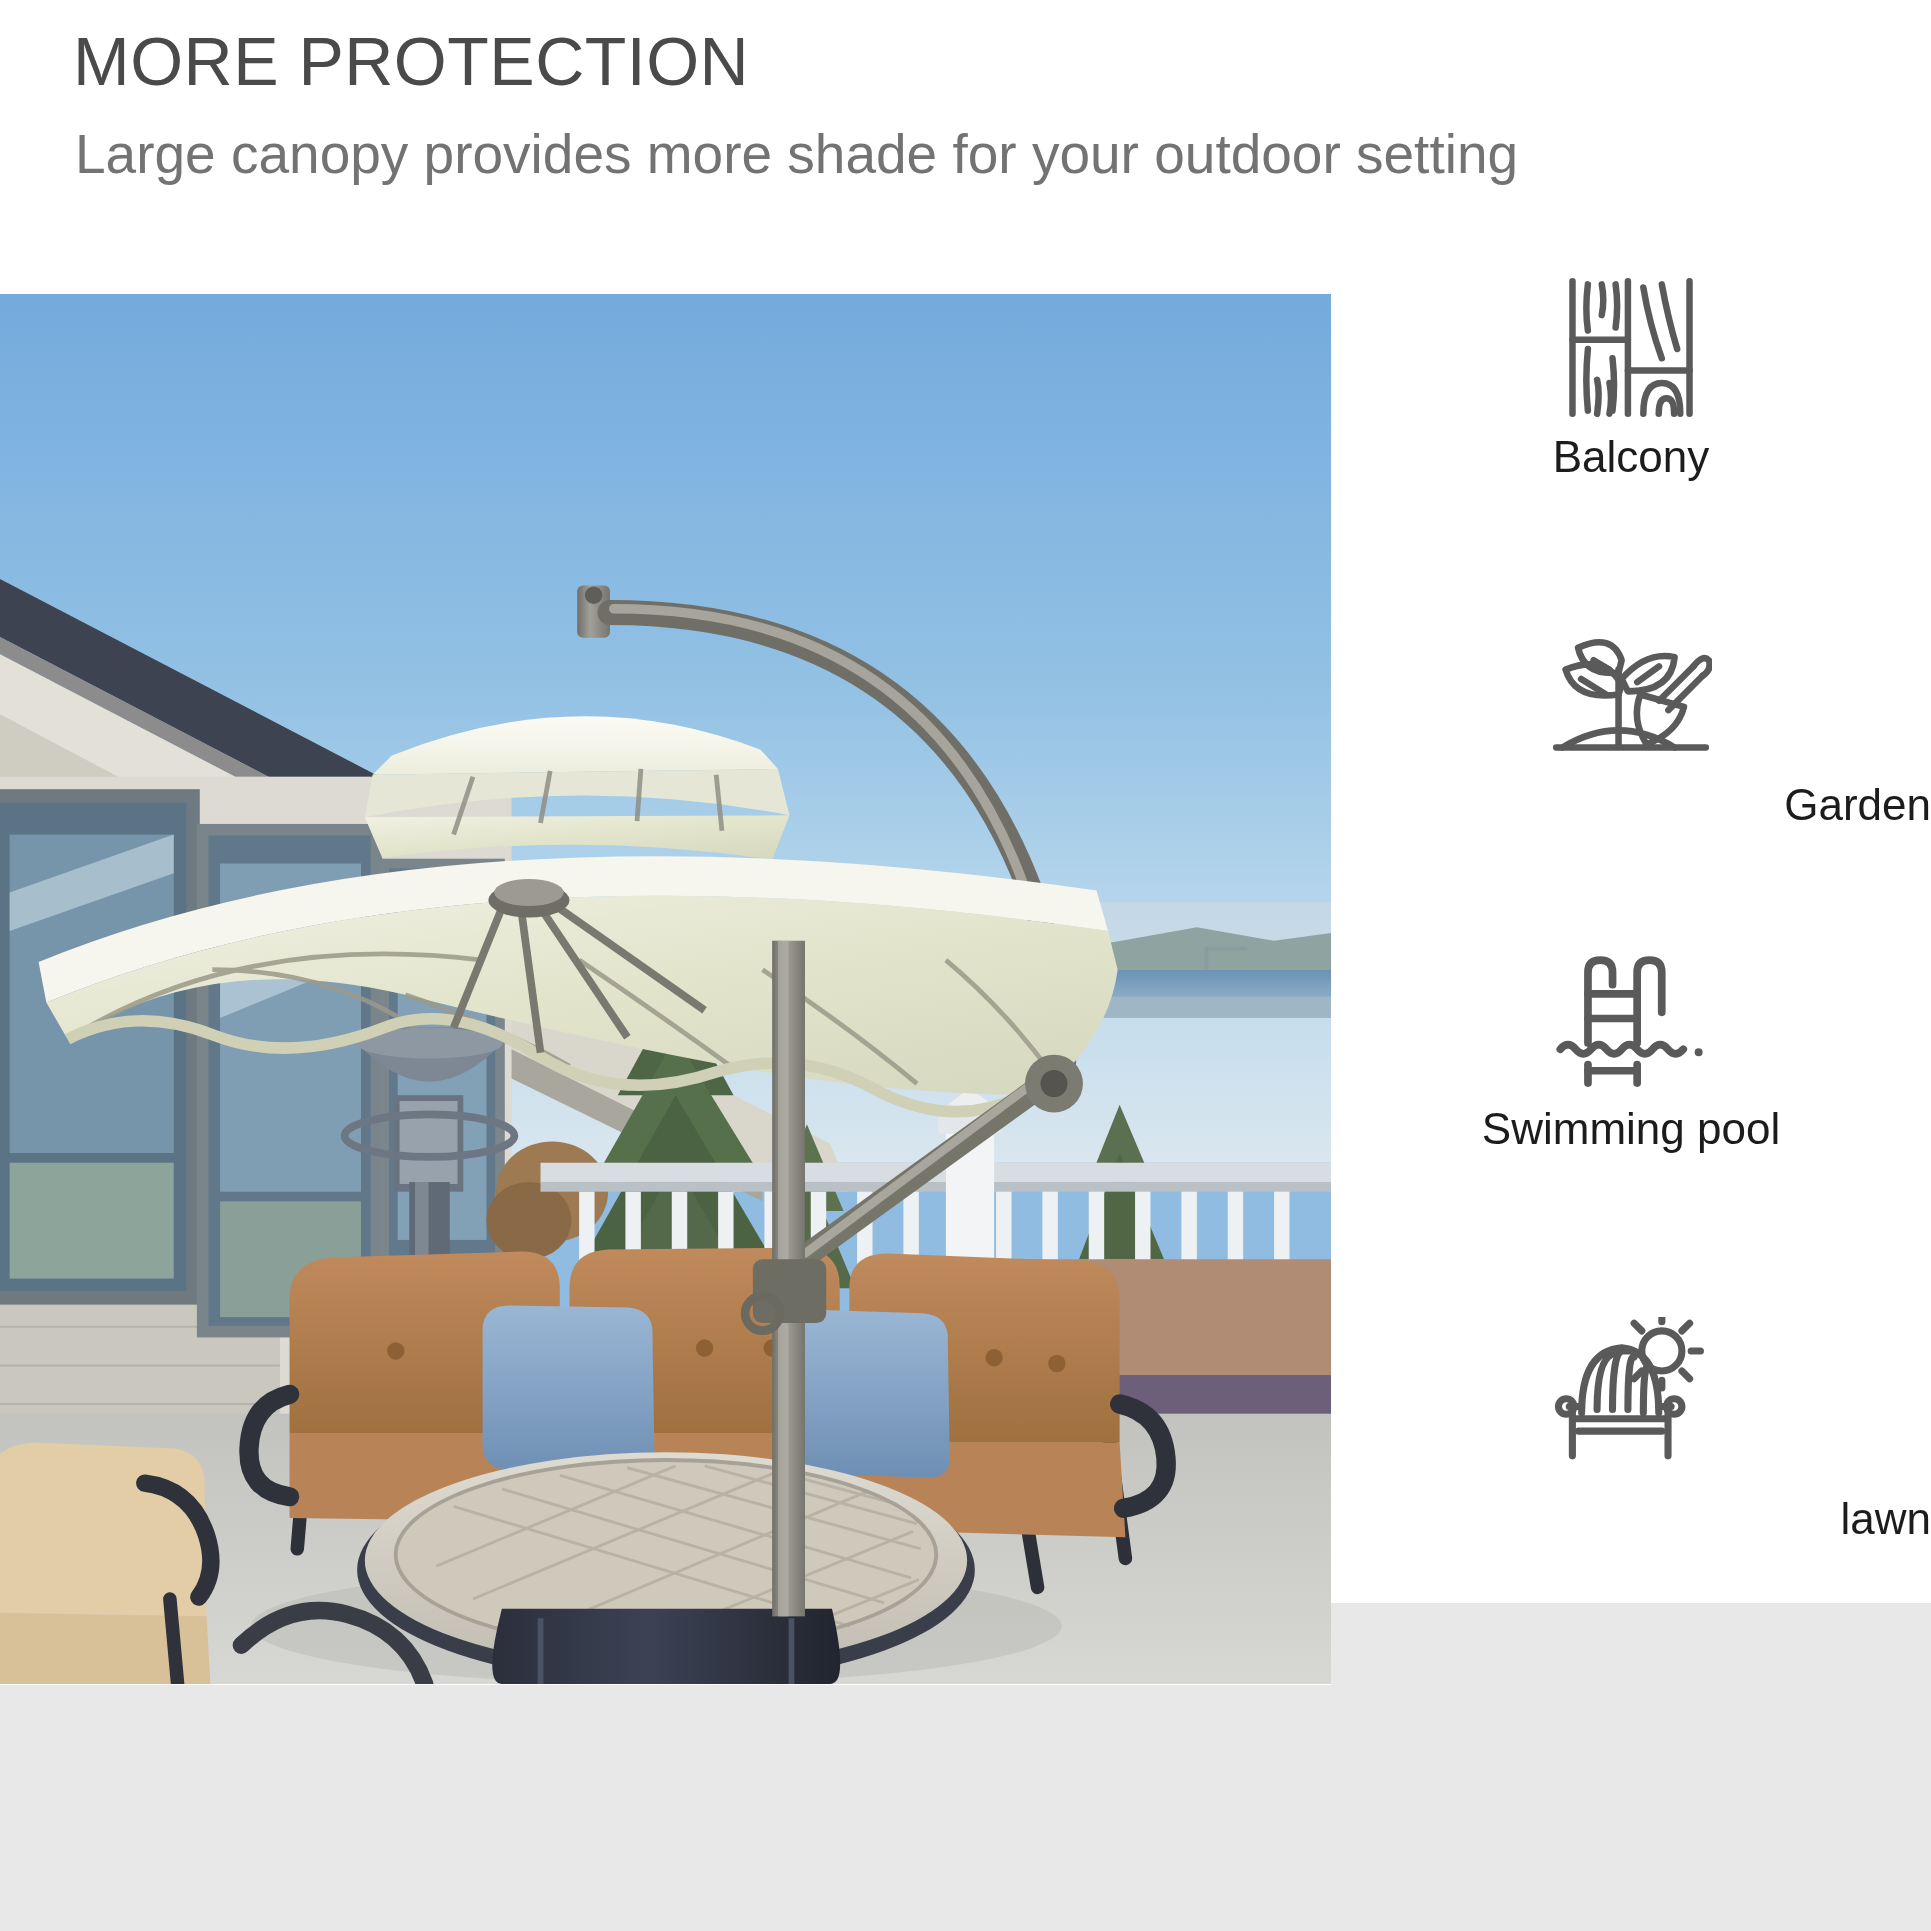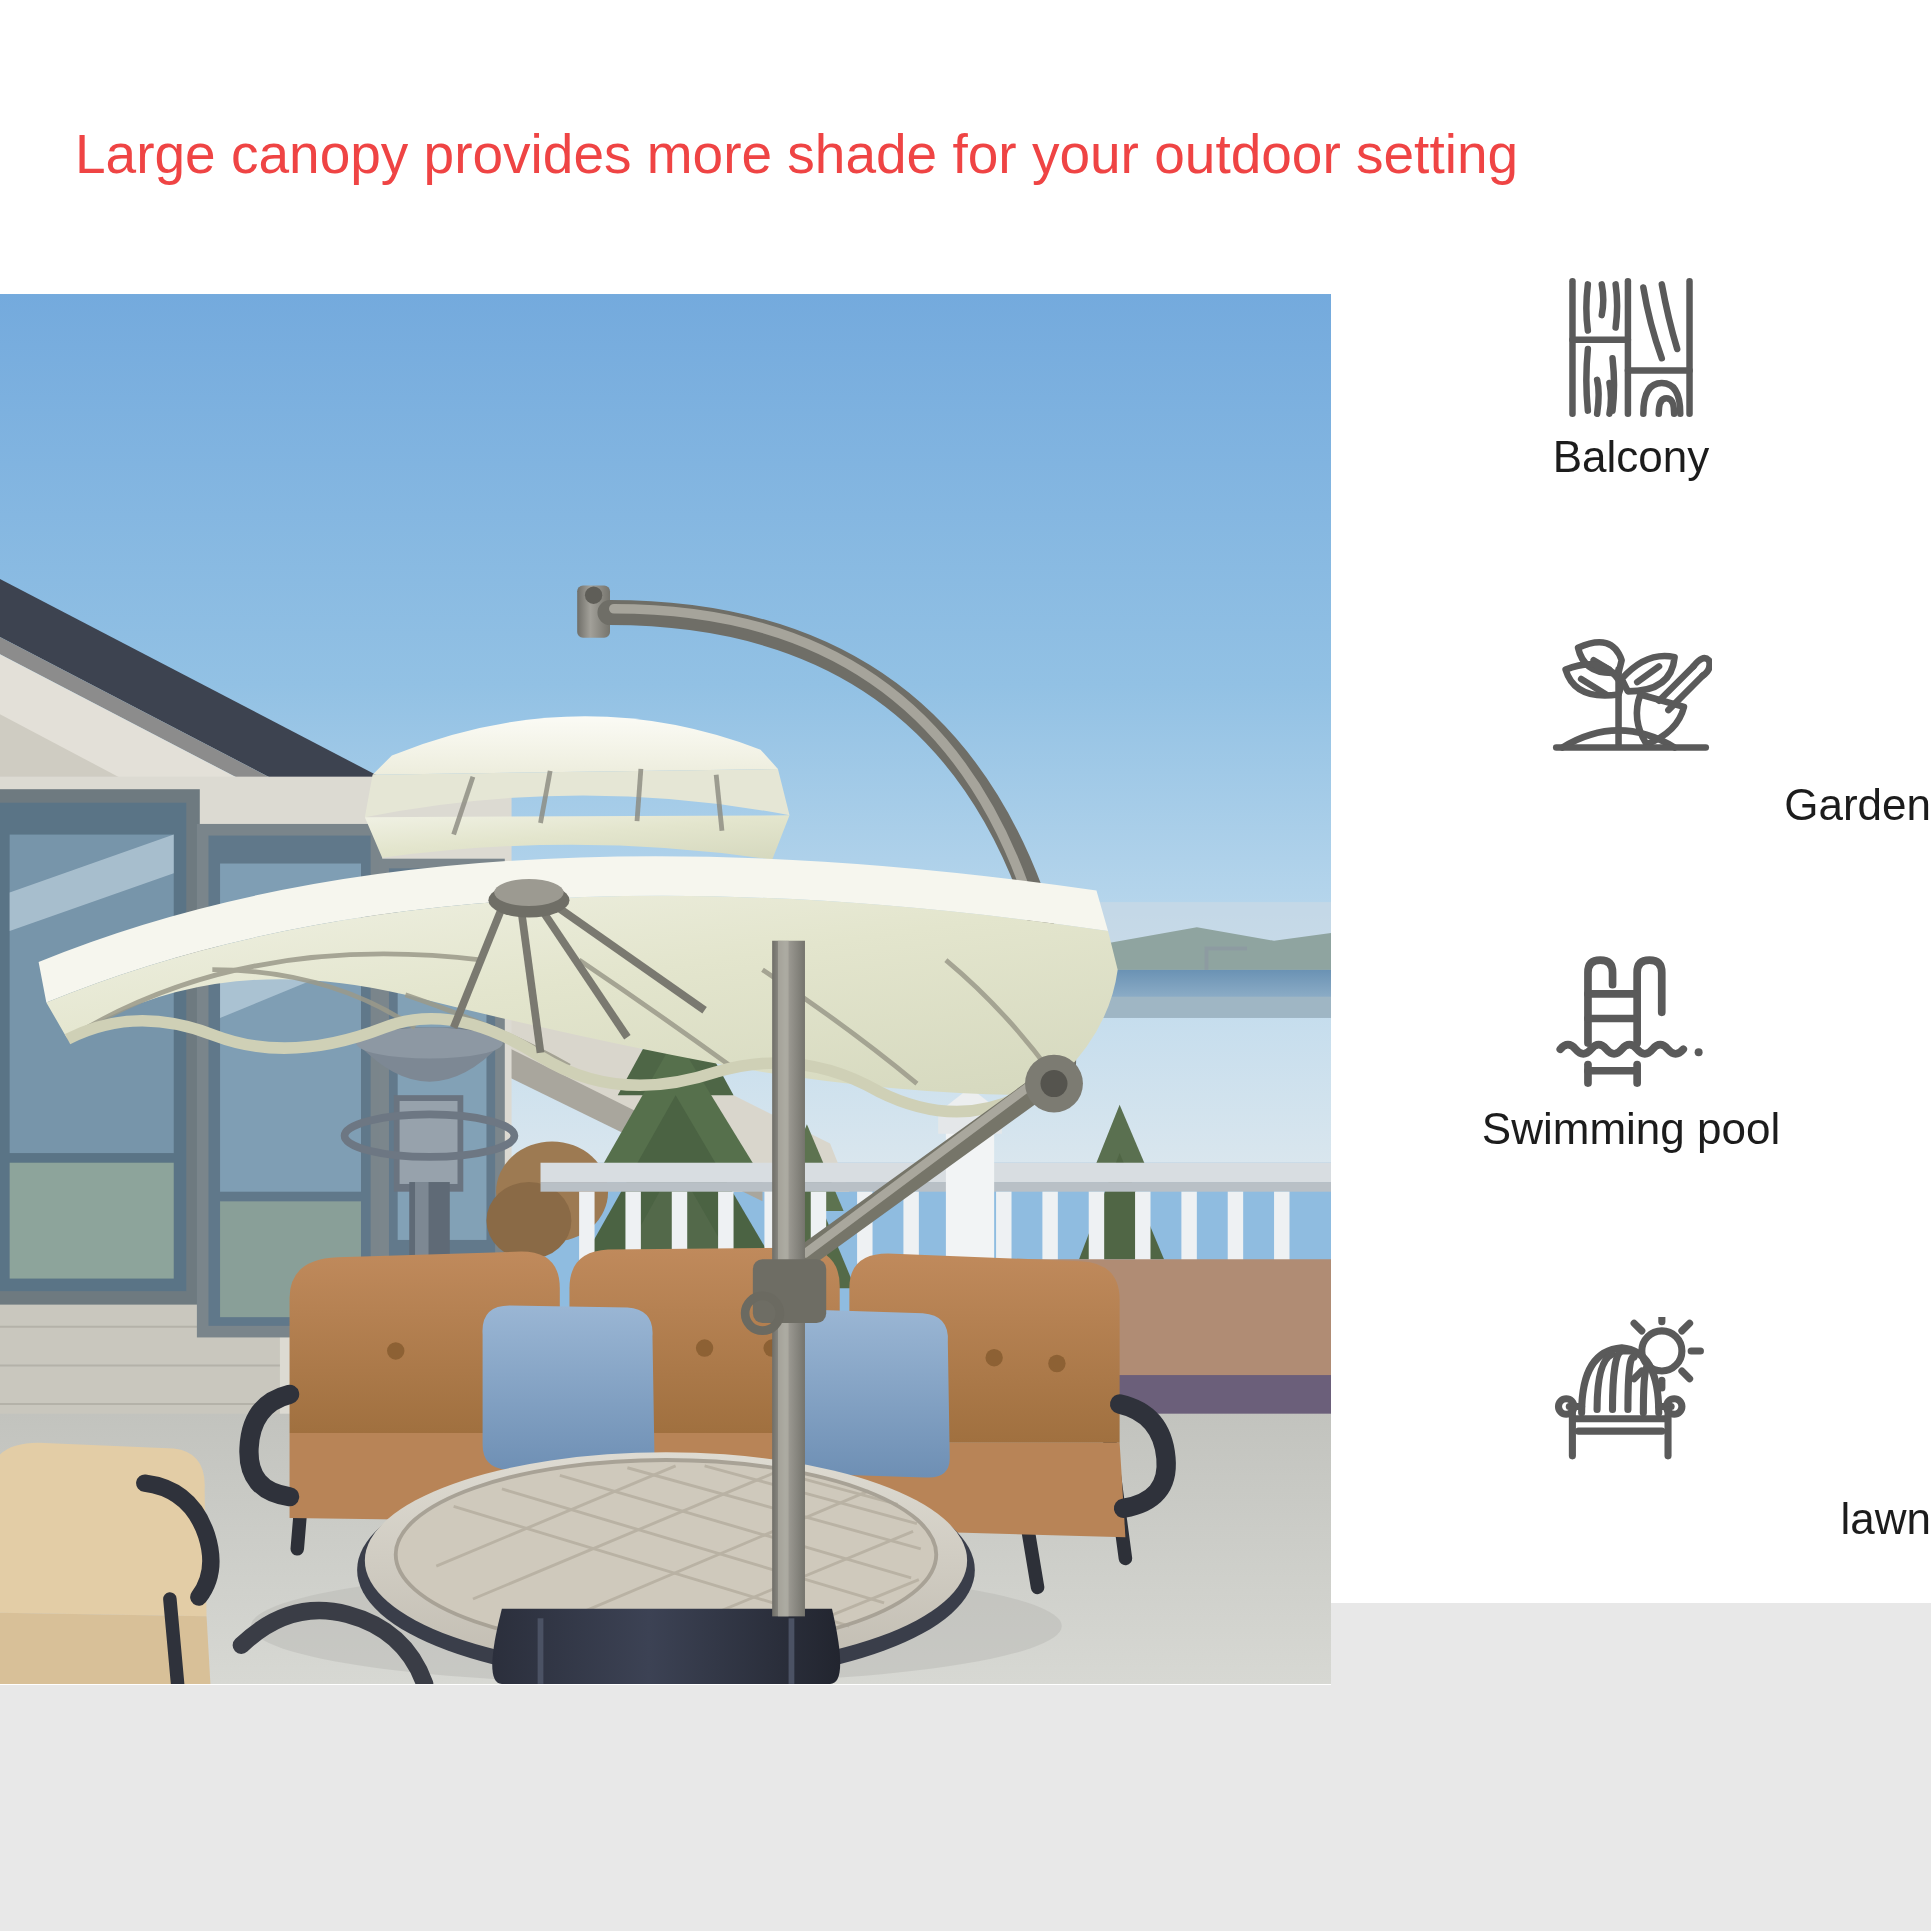--- a/index.html
+++ b/index.html
@@ -33,21 +33,21 @@
     color: #4a4a4a;
     line-height: 1;
     white-space: nowrap;
   }
   #page-subtitle {
     position: absolute;
     left: 75px;
     top: 127px;
     font-size: 55px;
     font-weight: 300;
-    color: #ef4444;
+    color: #737373;
     line-height: 1;
     white-space: nowrap;
   }
 
   
   #bottom-band {
     position: absolute;
     left: 0;
     top: 1685px;
     width: 1931px;
@@ -110,20 +110,21 @@
   #item-balcony { top: -19.3px; text-align: center; }
   #item-garden  { top: 328px; text-align: right; }
   #item-pool    { top: 652px; }
   #item-lawn    { top: 1023px; }
   #item-lawn .feature-label { margin-top: 33px; text-align: right; }
 </style>
 </head>
 <body>
 
 <div id="header">
+  <div id="page-title">MORE PROTECTION</div>
   <div id="page-subtitle">Large canopy provides more shade for your outdoor setting</div>
 </div>
 
 <div id="sidebar-band"></div>
 <div id="bottom-band"></div>
 
 <div id="photo">
   <svg width="1331" height="1390" viewBox="0 0 1379 1440">
     <defs>
       <linearGradient id="skyGrad" x1="0" y1="0" x2="0" y2="1">

